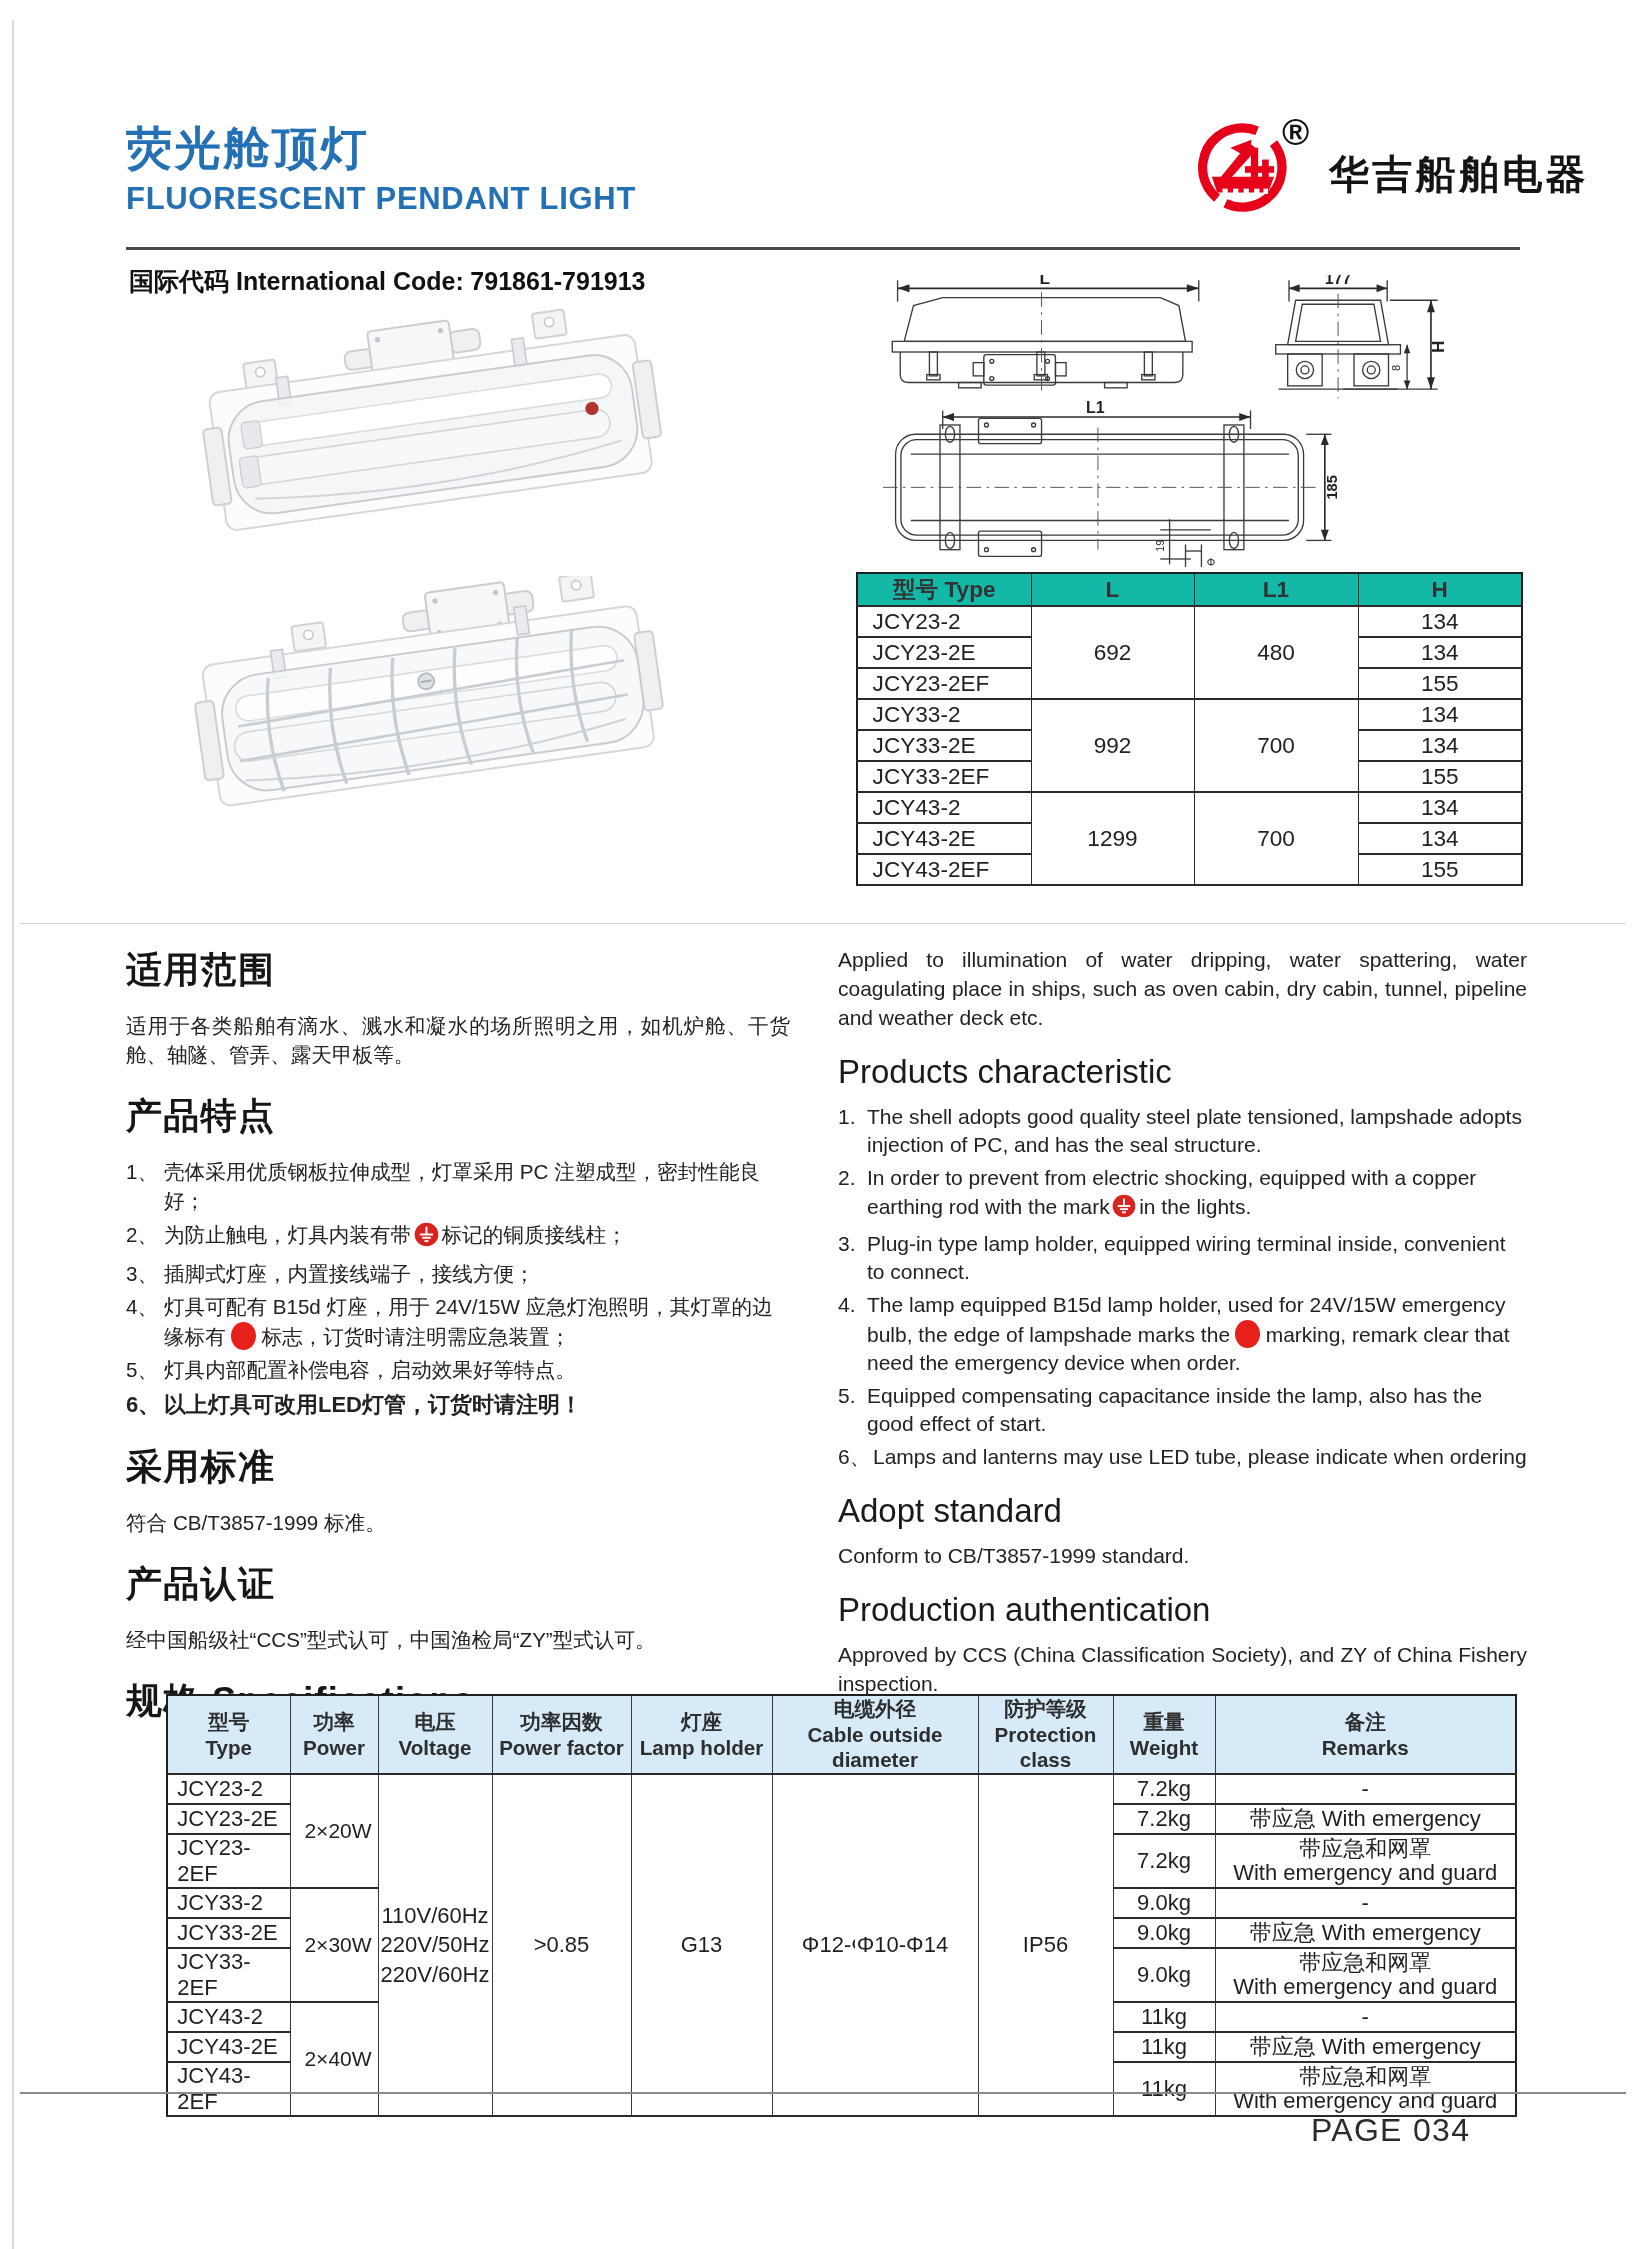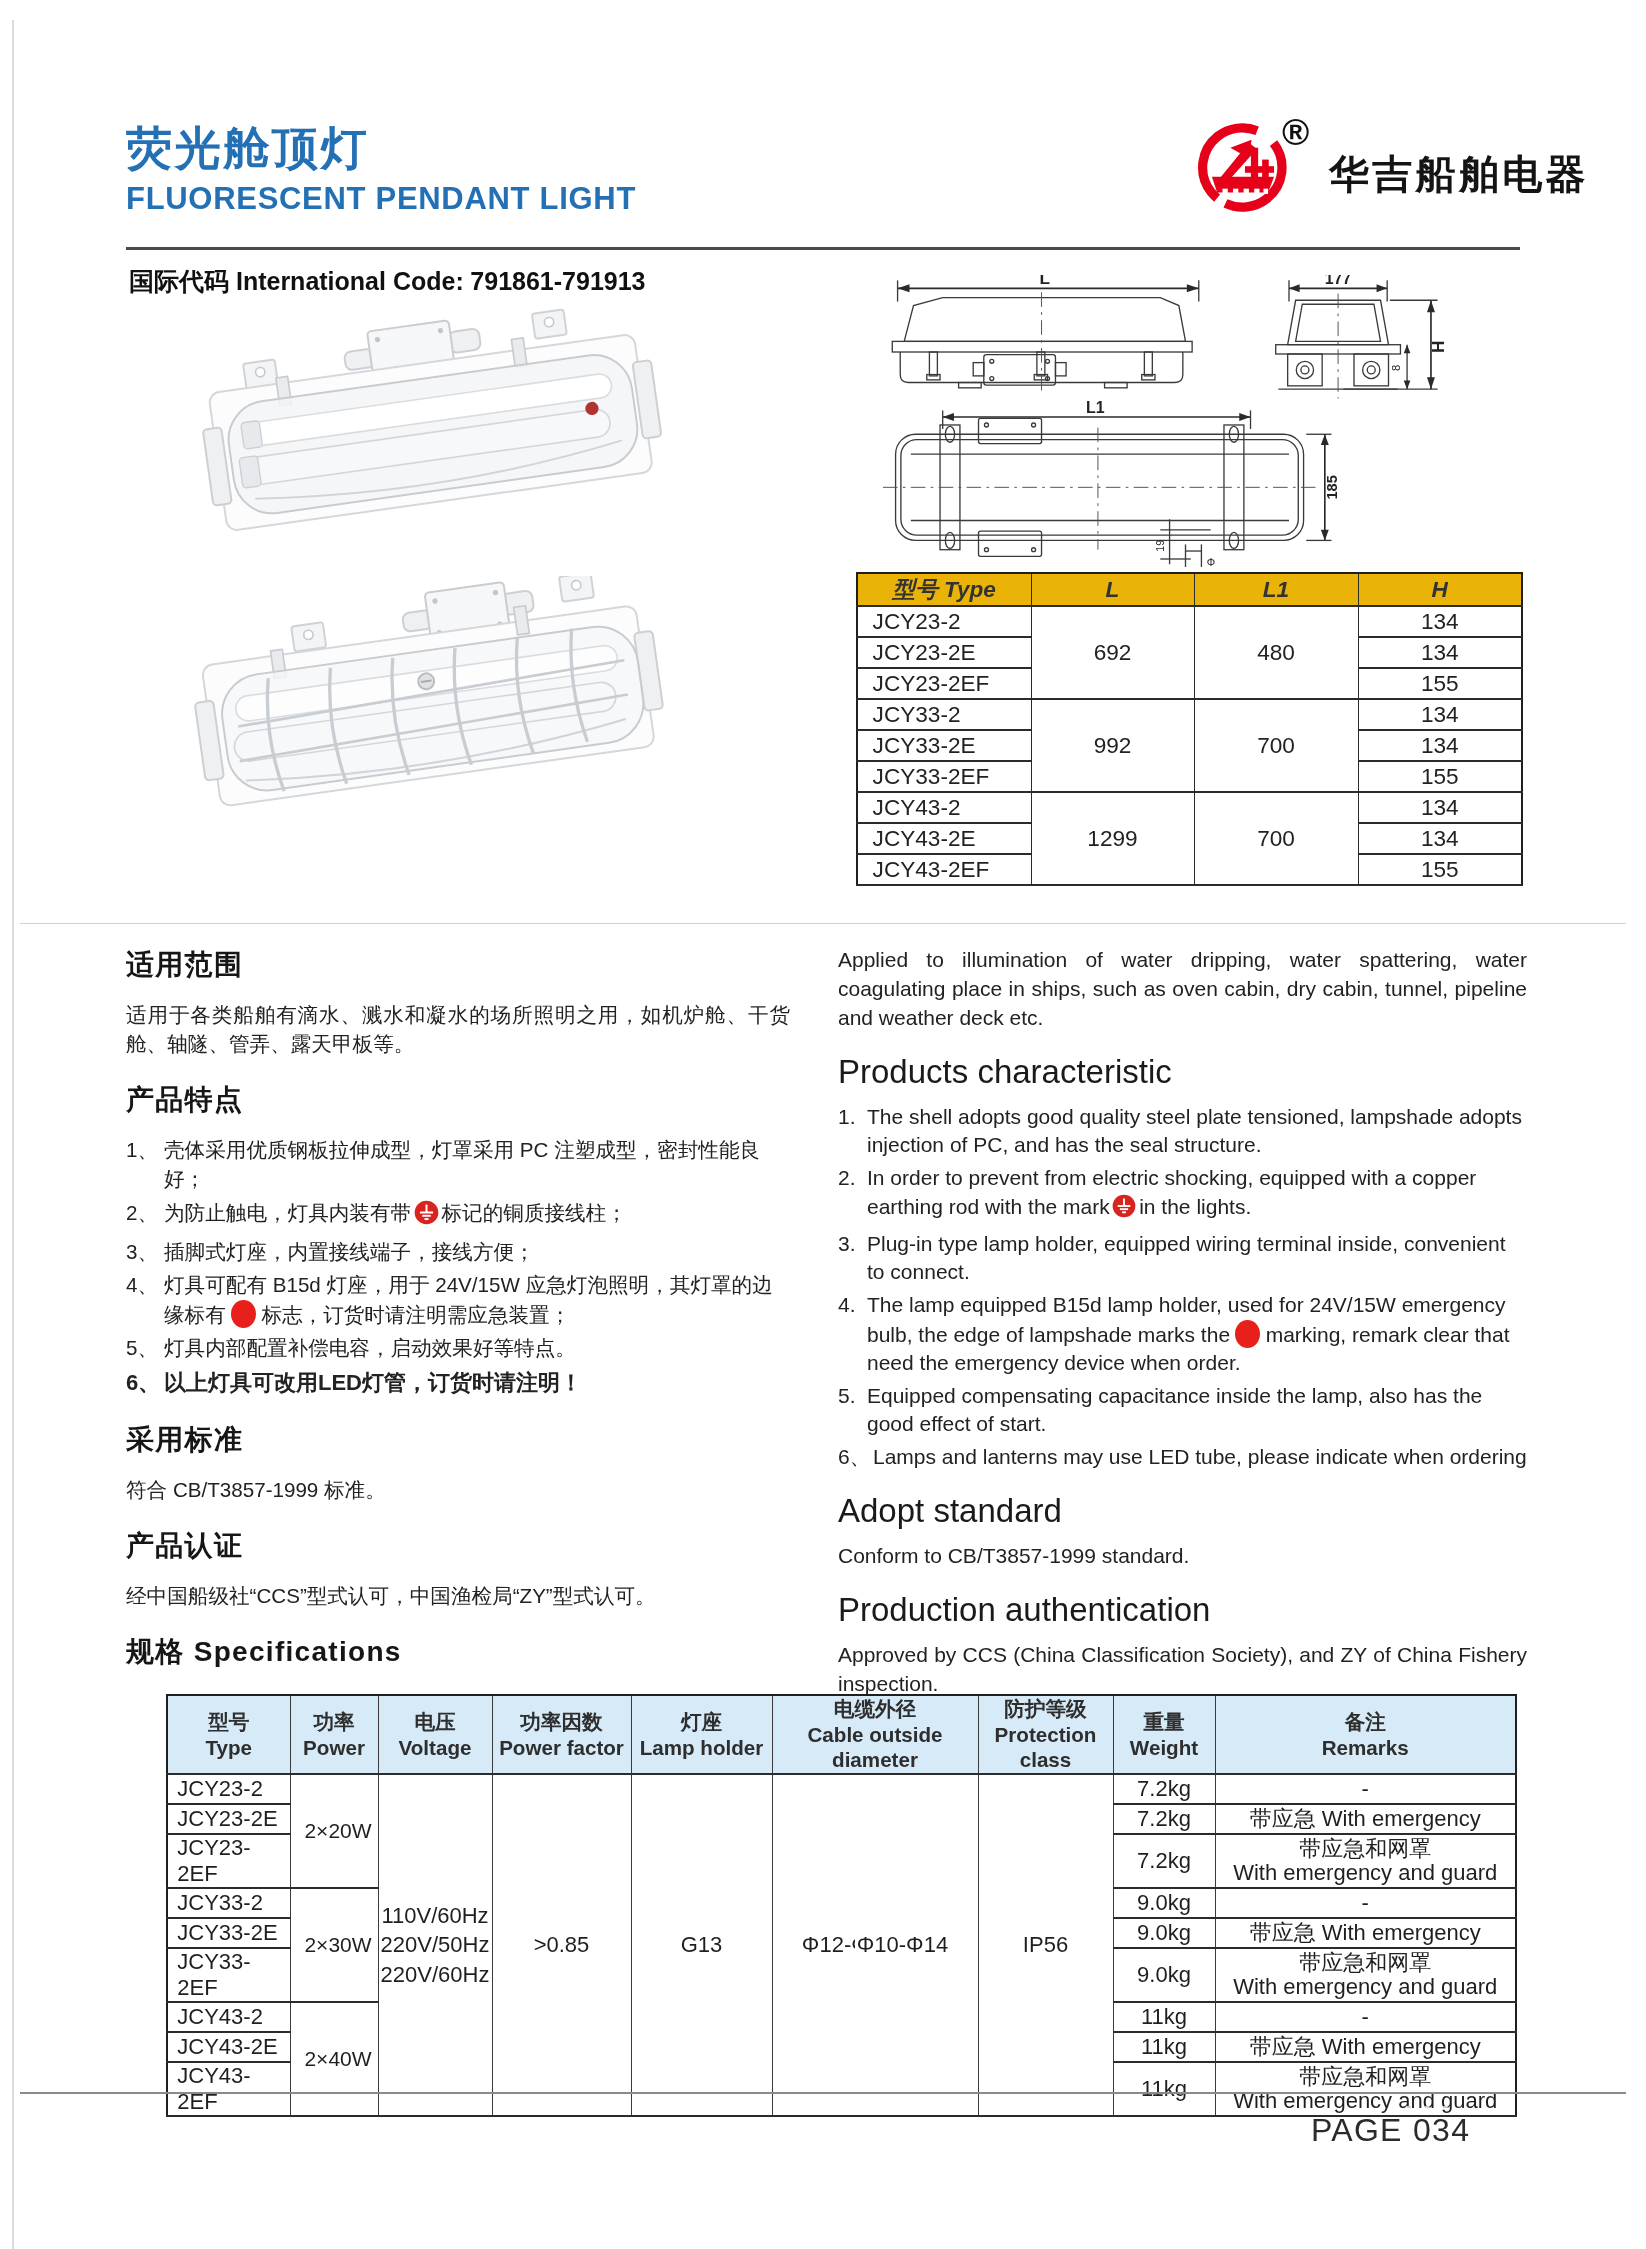--- a/index.html
+++ b/index.html
@@ -36,29 +36,29 @@
   .dlt { stroke:#2a2a2a; stroke-width:2.5; fill:none; }
   .dcl { stroke:#555; stroke-width:1.5; fill:none; stroke-dasharray:22 8 4 8; }
   .dar { fill:#2a2a2a; }
 
   
   .dim-table { left:856px; top:572px; width:665px; border-collapse:collapse; table-layout:fixed; }
   .dim-table th, .dim-table td {
     border:1.3px solid #2b2b2b; font-size:22.6px; text-align:center; color:#222;
     height:31px; padding:0 4px; background:#fff;
   }
-  .dim-table thead th { background:#eab308; font-weight:600; color:#333; height:30.5px; border-bottom:2px solid #2b2b2b;font-style:italic; }
+  .dim-table thead th { background:#14b8a6; font-weight:600; color:#333; height:30.5px; border-bottom:2px solid #2b2b2b; }
   .dim-table td { border-bottom:2px solid #2b2b2b; border-top:2px solid #2b2b2b; }
   .dim-table .c-type { text-align:left; padding-left:14.6px; }
   .dim-table table, .dim-table { border:2px solid #1f1f1f; }
 
   
   .col-left  { left:126px;  top:946px; width:664px; }
   .col-right { left:838px; top:946px; width:689px; }
-  .h-cn { font-size:28px; font-weight:bold; color:#161616; margin:22.6px 0 16px; letter-spacing:1.3px; }
+  .h-cn { font-size:36px; font-weight:bold; color:#161616; margin:22.6px 0 16px; letter-spacing:1.3px; }
   .h-cn:first-child, .h-en:first-child { margin-top:0; }
   .h-en { font-size:33px; font-weight:500; color:#1a1a1a; margin:20px 0 12px; }
   .p-cn { font-size:20.6px; line-height:1.42; color:#222; text-align:justify; }
   .p-en { font-size:21px; line-height:1.38; color:#222; text-align:justify; }
   .list { margin-top:2.7px; }
   .li { display:flex; margin:4.6px 0; }
   .li .mk { flex:0 0 38px; }
   .li .tx { flex:1; }
   .li-cn { font-size:20.6px; line-height:1.42; color:#222; }
   .li-en { font-size:21px; line-height:1.35; color:#222; }

